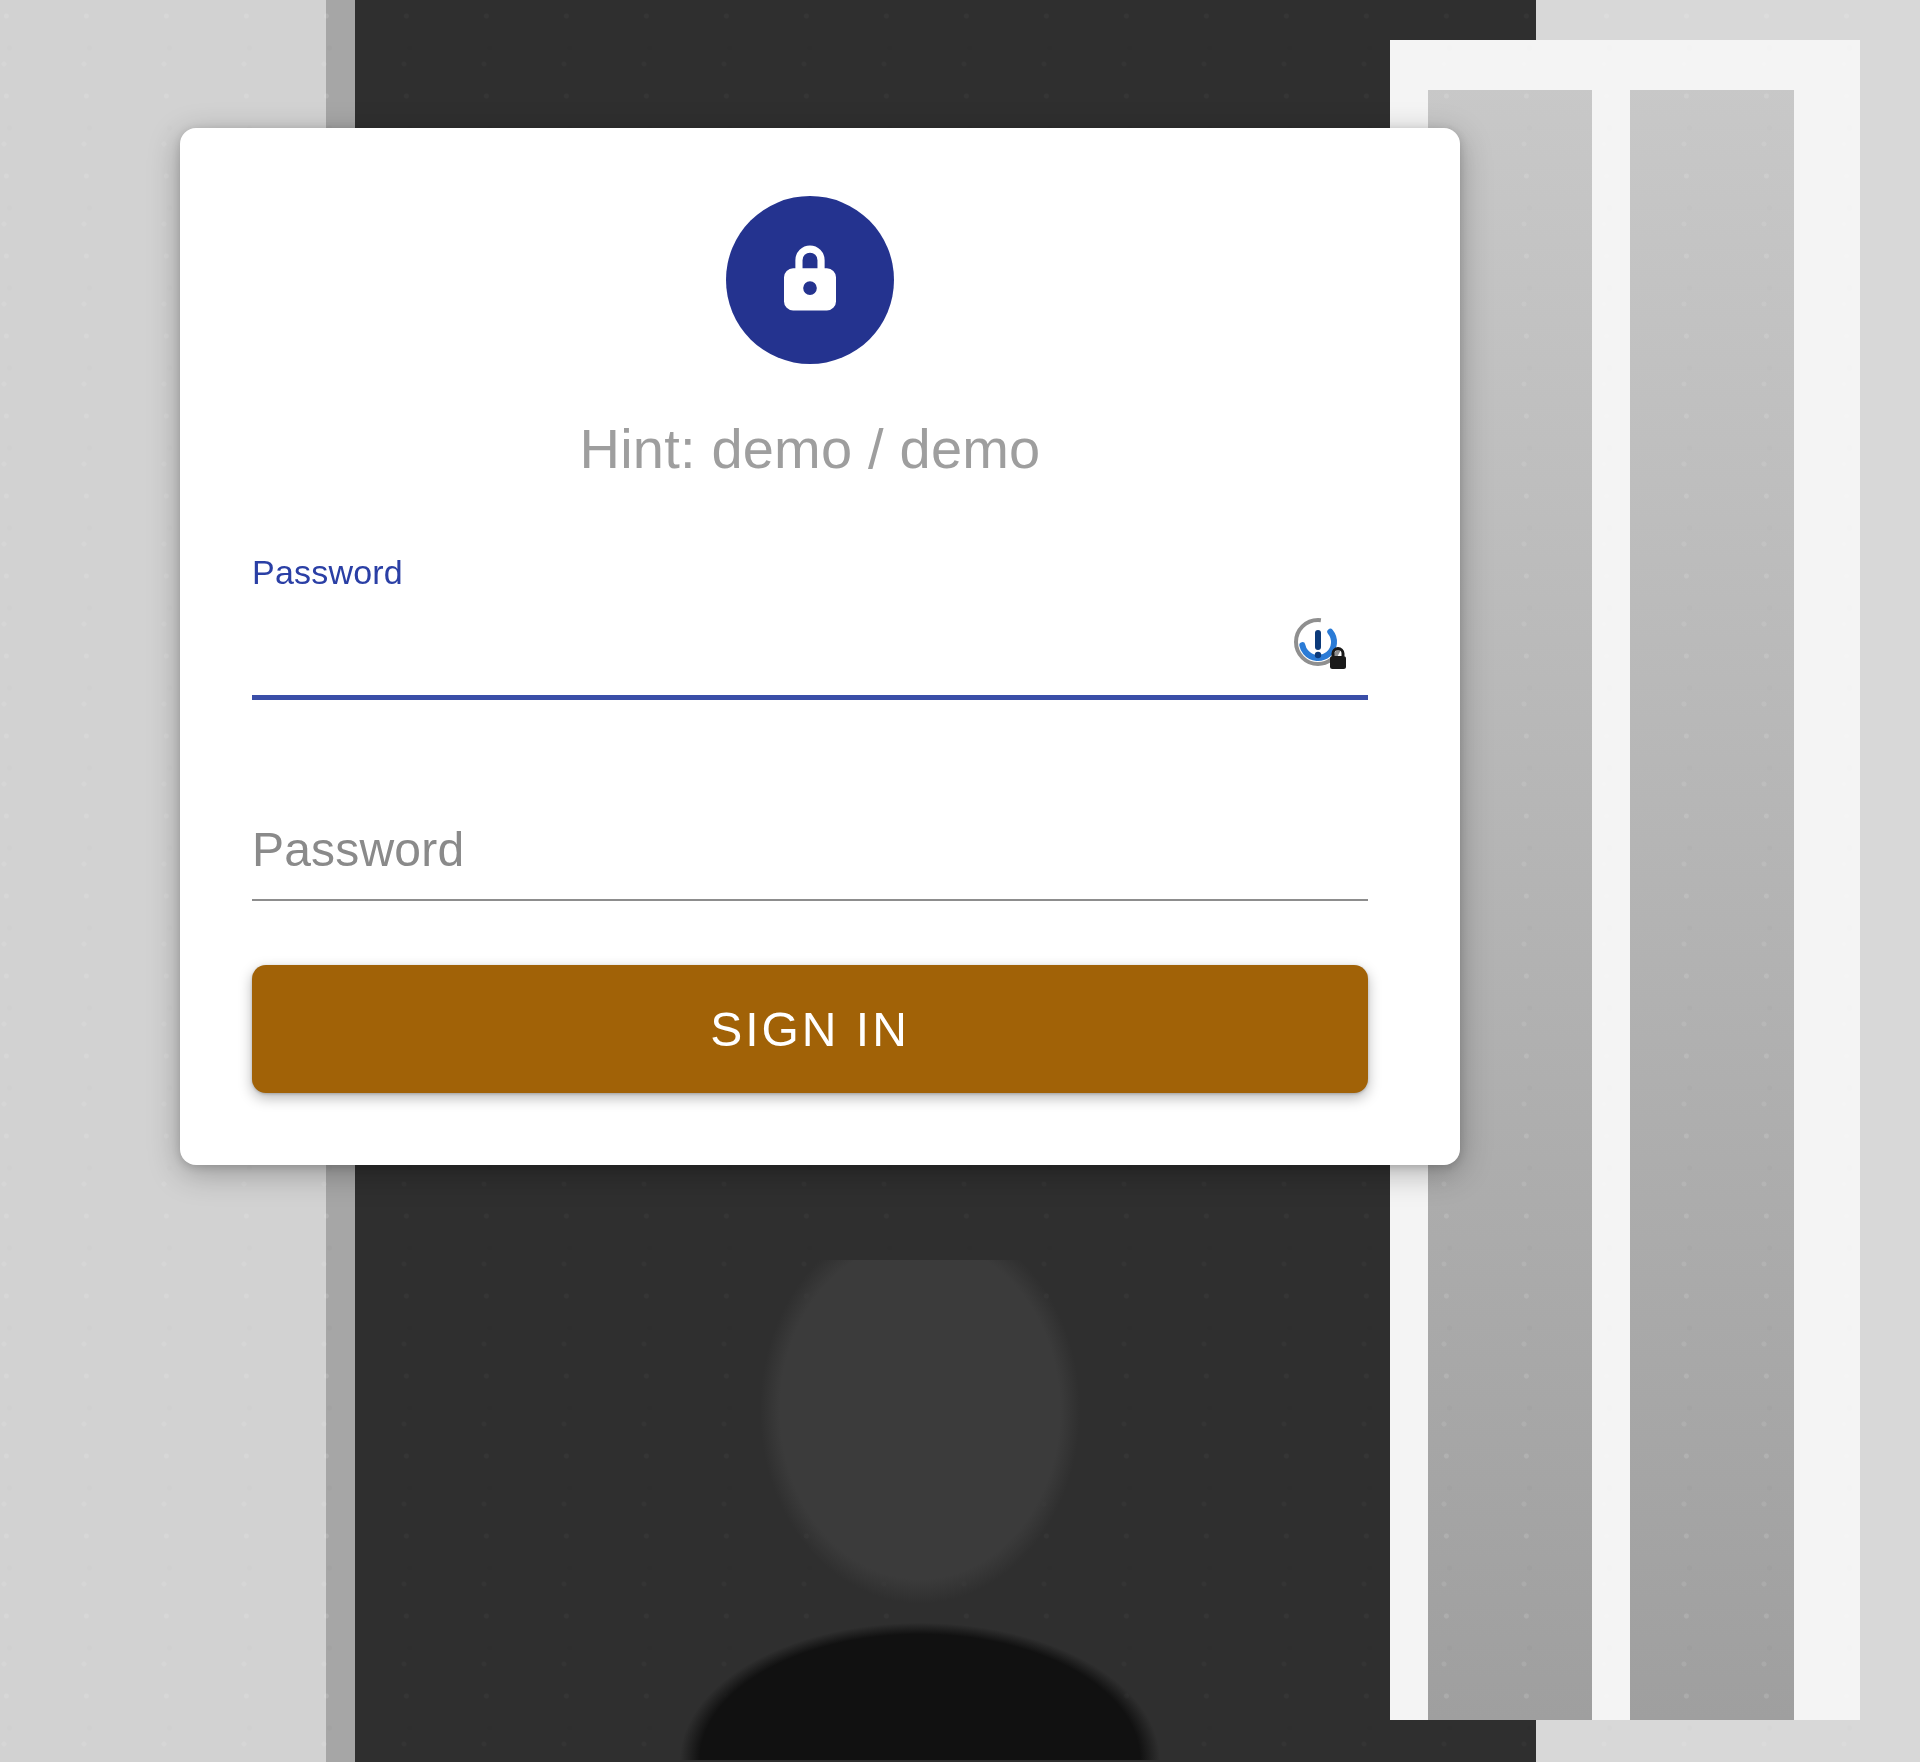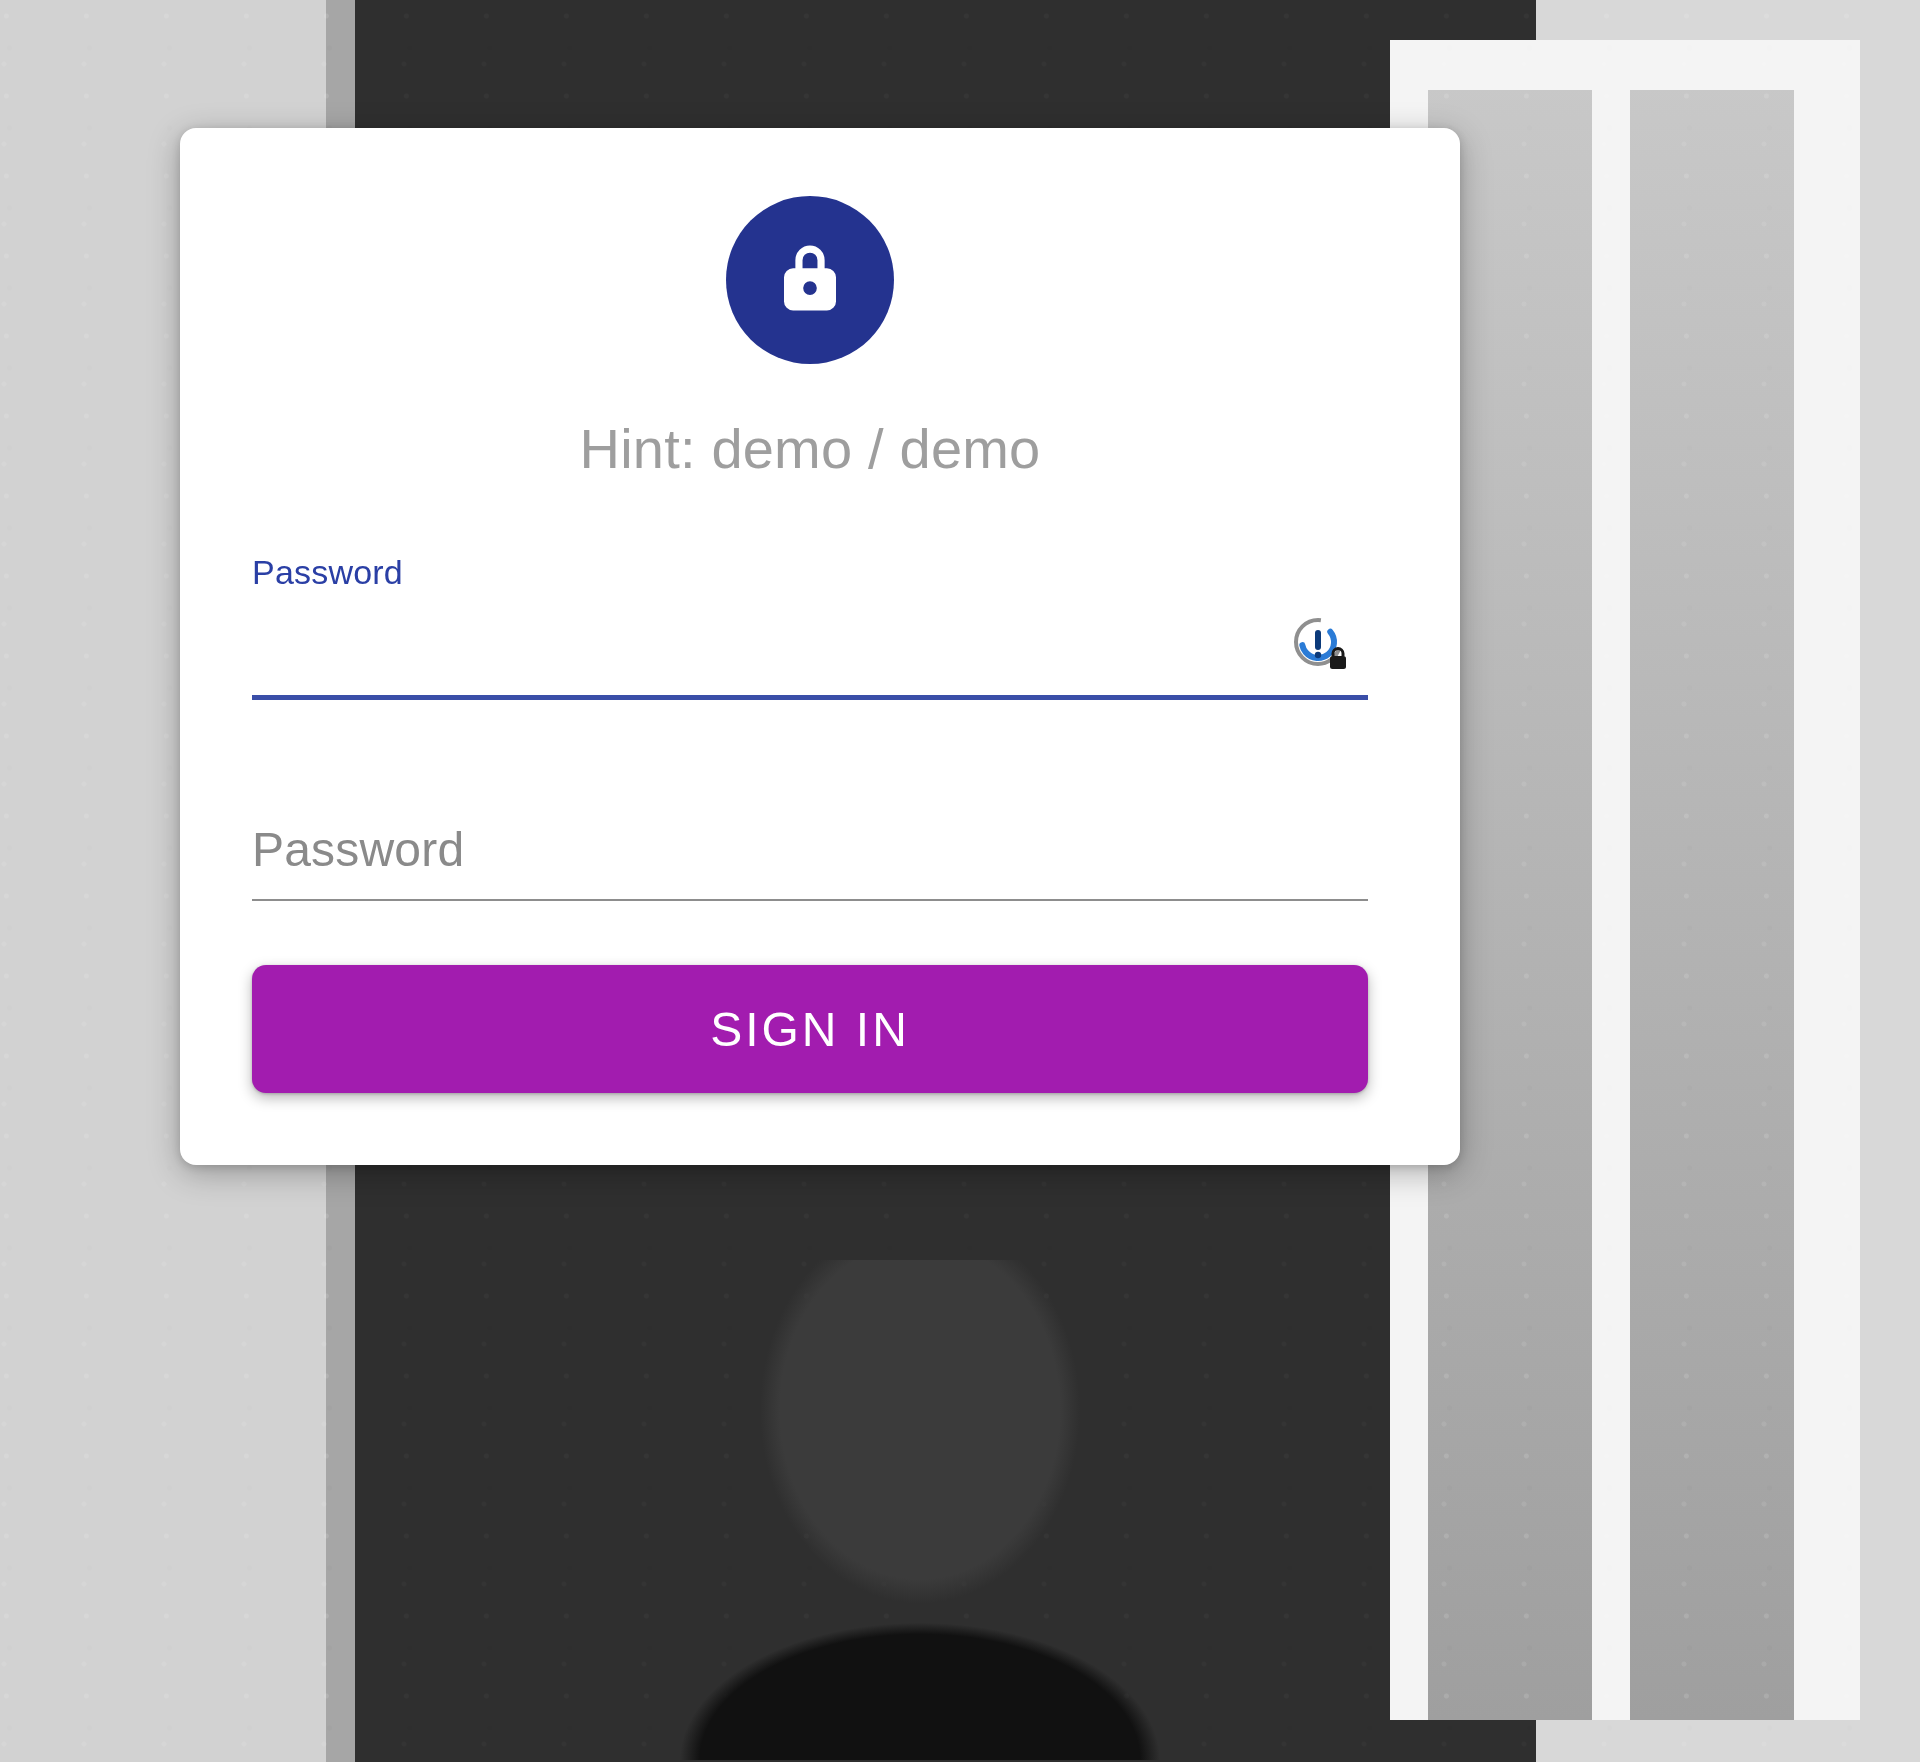--- a/index.html
+++ b/index.html
@@ -153,21 +153,21 @@
     bottom: 28px;
     width: 56px;
     height: 56px;
   }
 
   .signin-btn {
     width: 100%;
     height: 128px;
     border: none;
     border-radius: 14px;
-    background: #a21caf;
+    background: #a16207;
     color: #ffffff;
     font-size: 48px;
     font-weight: 500;
     letter-spacing: 3px;
     cursor: pointer;
     box-shadow: 0 5px 14px rgba(0,0,0,0.28), 0 1px 3px rgba(0,0,0,0.2);
   }
 </style>
 </head>
 <body>

